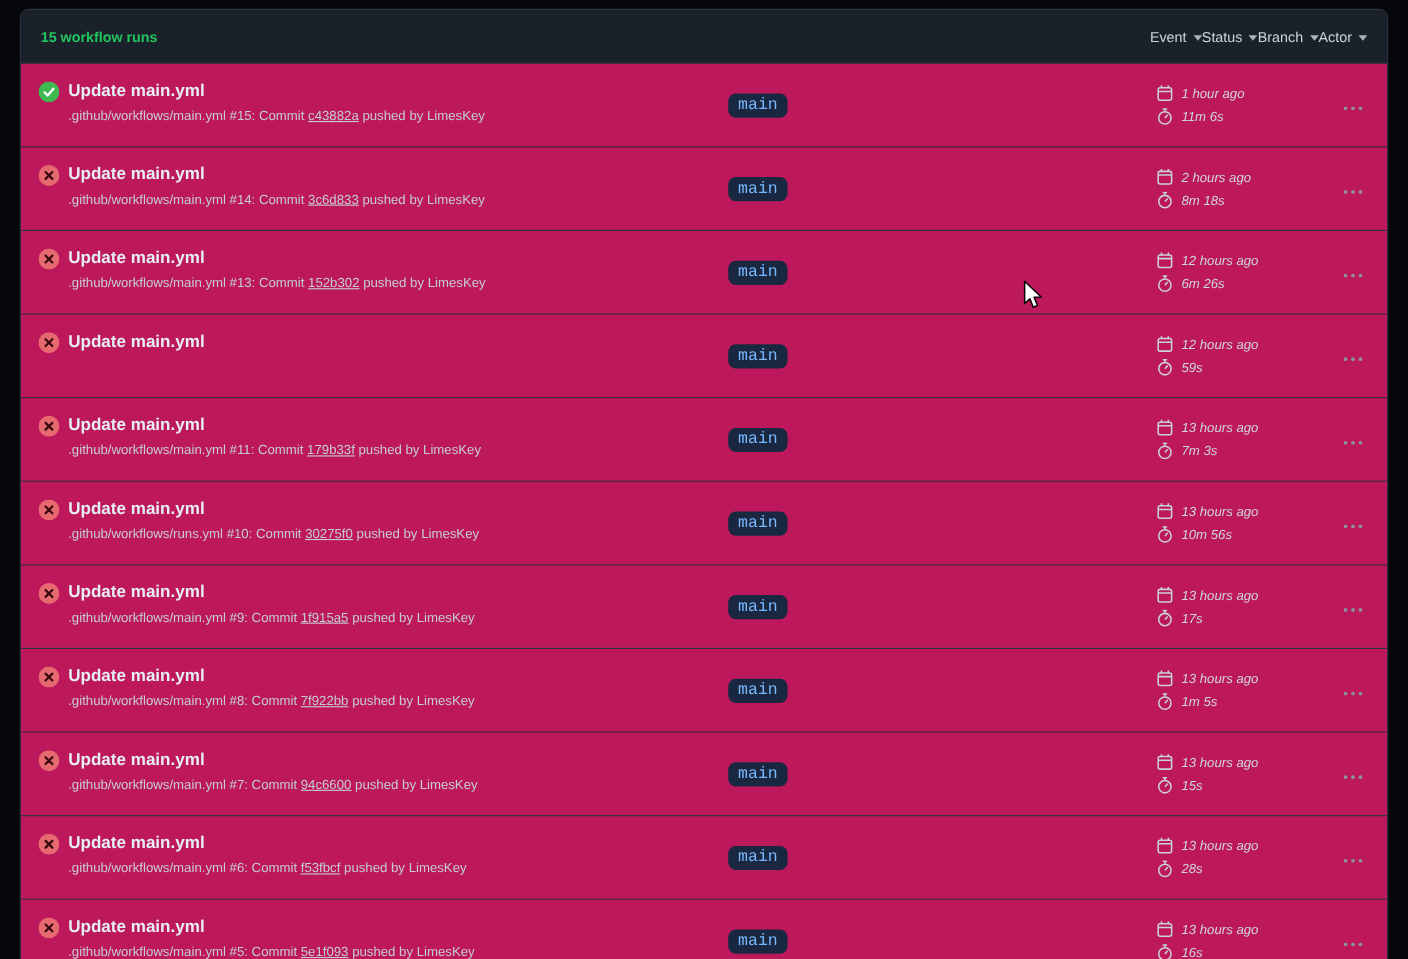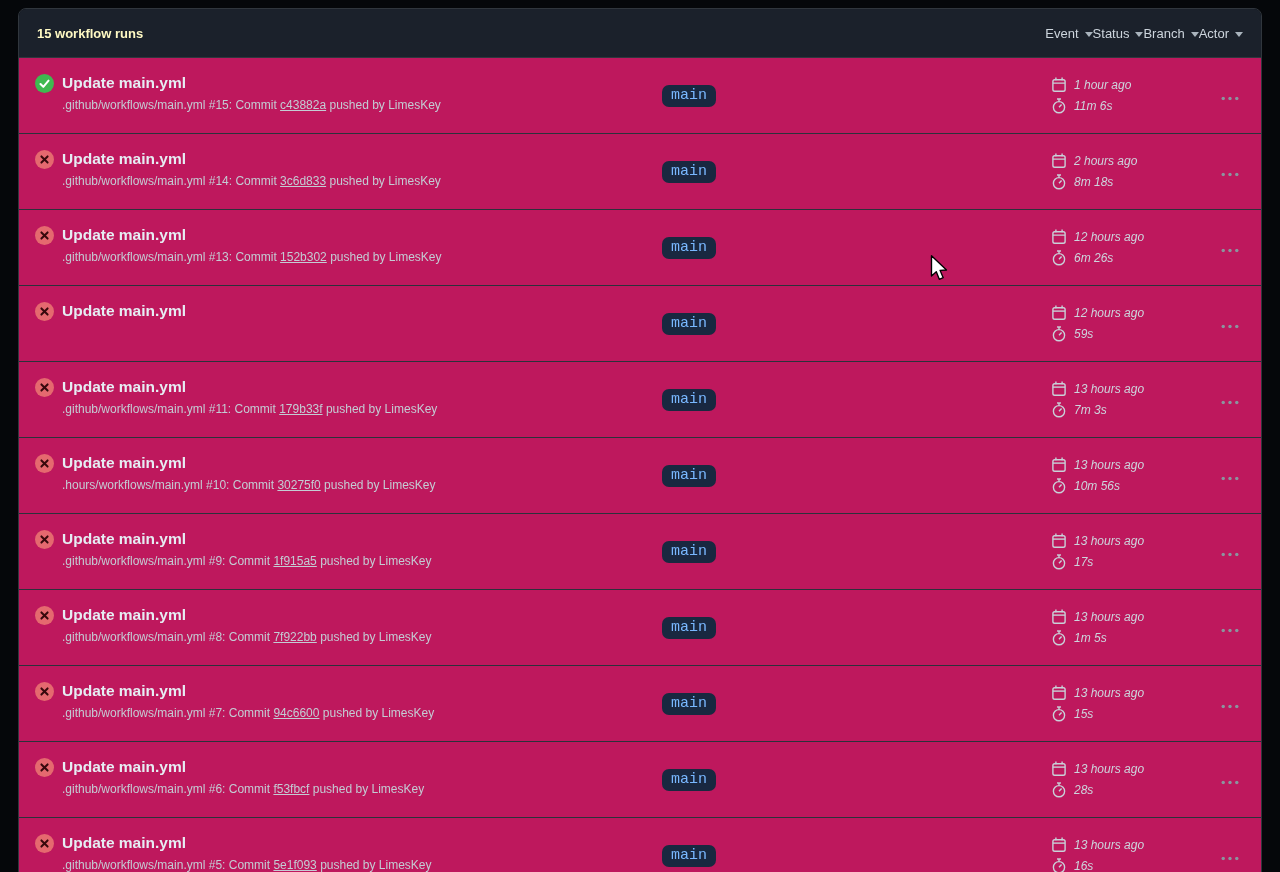--- a/index.html
+++ b/index.html
@@ -17,21 +17,21 @@
     border-radius:8px;
     overflow:hidden;
   }
   .panel-header {
     height:49px;
     background:#1b212b;
     border-bottom:1px solid #30363d;
     display:flex; align-items:center; justify-content:space-between;
     padding:0 18px;
   }
-  .panel-title { font-size:13px; font-weight:bold; color:#fef9c3; }
+  .panel-title { font-size:13px; font-weight:bold; color:#22c55e; }
   .filters { display:flex; }
   .filter {
     background:none; border:none; cursor:pointer;
     font-family:"Liberation Sans", sans-serif;
     font-size:13px; color:#cdd5dd;
     display:flex; align-items:center; gap:6px;
   }
   .caret {
     display:inline-block; width:0; height:0;
     border-left:4px solid transparent; border-right:4px solid transparent;
@@ -341,21 +341,21 @@
       <div class="run-row failure">
 
     <span class="status-icon fail">
       <svg viewBox="0 0 16 16" width="19" height="19">
         <circle cx="8" cy="8" r="8" fill="#e5696f"></circle>
         <path d="M5.4 5.4 L10.6 10.6 M10.6 5.4 L5.4 10.6" stroke="#38090d" stroke-width="1.7" stroke-linecap="round"></path>
       </svg>
     </span>
     <div class="run-text">
       <a class="run-title">Update main.yml</a>
-      <div class="run-subtitle"><span>.hours/workflows/main.yml #10: Commit </span><a class="commit-link">30275f0</a><span> pushed by LimesKey</span></div>
+      <div class="run-subtitle"><span>.github/workflows/runs.yml #10: Commit </span><a class="commit-link">30275f0</a><span> pushed by LimesKey</span></div>
     </div>
     <a class="branch-badge">main</a>
     <div class="run-meta">
       <div class="meta-line">
         <span class="meta-icon">
           <svg viewBox="0 0 16 16" width="16" height="16" fill="none" stroke="currentColor" stroke-width="1.4">
             <rect x="1.9" y="2.8" width="12.2" height="11.4" rx="1.8"></rect>
             <line x1="1.9" y1="6.1" x2="14.1" y2="6.1"></line>
             <line x1="4.9" y1="0.6" x2="4.9" y2="3.2"></line>
             <line x1="11.1" y1="0.6" x2="11.1" y2="3.2"></line>

